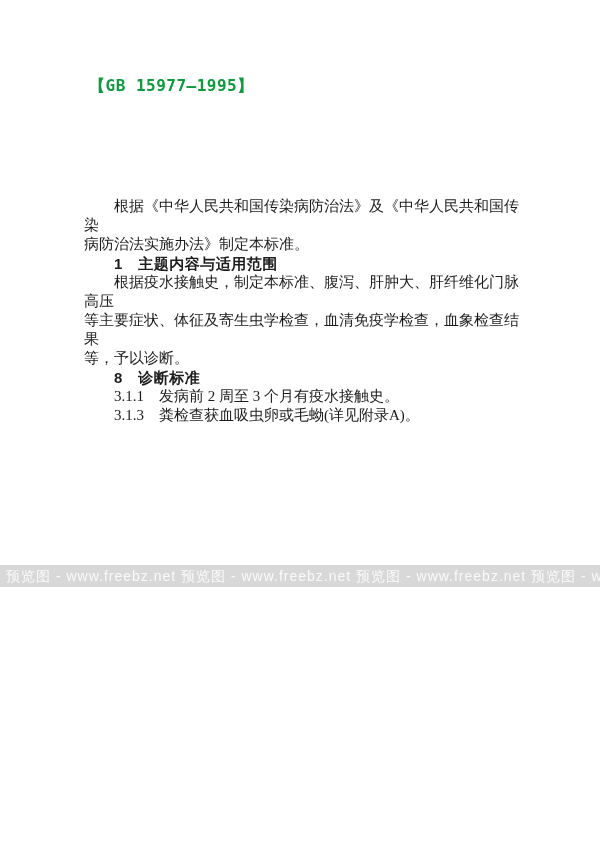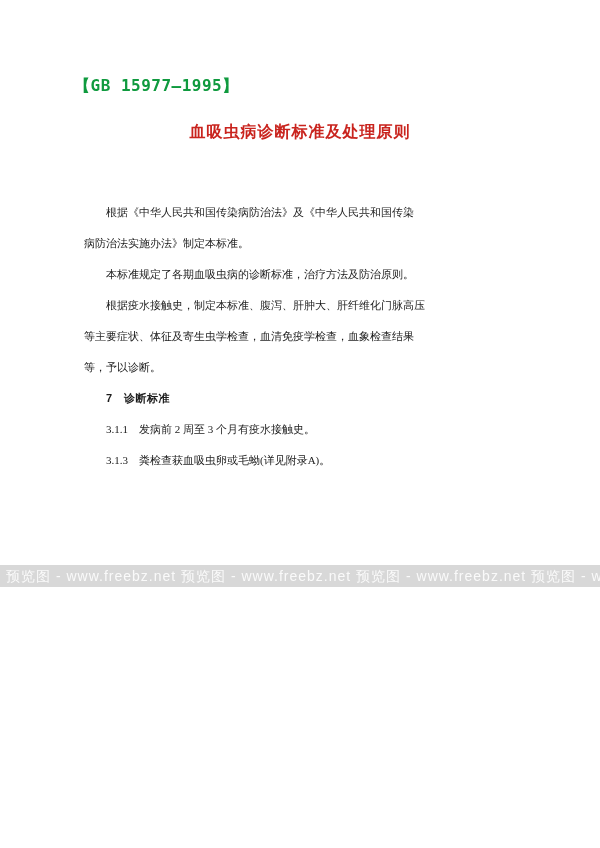--- a/index.html
+++ b/index.html
@@ -16,21 +16,21 @@
     position: relative;
     width: 600px;
     height: 848px;
     background: var(--page-bg);
     overflow: hidden;
     font-family: "Liberation Serif", "DejaVu Serif", serif;
     color: var(--body-color);
   }
   .gb-code {
     position: absolute;
-    left: 74px;
+    left: 89px;
     top: 76px;
     font-family: "DejaVu Sans Mono", "Liberation Mono", monospace;
     font-size: 16px;
     font-weight: bold;
     letter-spacing: 0.5px;
     color: var(--green);
     white-space: nowrap;
   }
   .doc-title {
     position: absolute;
@@ -44,22 +44,22 @@
     letter-spacing: 1px;
     color: var(--red);
   }
   .doc-body {
     position: absolute;
     left: 84px;
     top: 197px;
     width: 440px;
   }
   .doc-body > div {
-    font-size: 11px;
-    line-height: 31px;
+    font-size: 15px;
+    line-height: 19px;
     white-space: pre-wrap;
     text-indent: 2em;
   }
   .doc-body > div.para {
     font-family: "Liberation Serif", "DejaVu Serif", serif;
   }
   .doc-body > div.heading {
     font-family: "Liberation Sans", "DejaVu Sans", sans-serif;
     font-weight: 600;
     letter-spacing: 0.5px;
@@ -85,30 +85,29 @@
     color: var(--wm-text);
     padding-left: 6px;
   }
 </style>
 </head>
 <body>
 
 <div class="canvas">
   <div class="gb-code">【GB 15977—1995】</div>
 
-  <div class="doc-title">血吸虫病诊断标准及处理原则</div>
 
   <div class="doc-body" id="doc-body">
       <div class="para">根据《中华人民共和国传染病防治法》及《中华人民共和国传染
 病防治法实施办法》制定本标准。</div>
-      <div class="para">本标准规定了各期血吸虫病的诊断标准，治疗方法及防治原则。</div>
+      <div class="heading">1　主题内容与适用范围</div>
       <div class="para">根据疫水接触史，制定本标准、腹泻、肝肿大、肝纤维化门脉高压
 等主要症状、体征及寄生虫学检查，血清免疫学检查，血象检查结果
 等，予以诊断。</div>
-      <div class="heading">7　诊断标准</div>
+      <div class="heading">8　诊断标准</div>
       <div class="para">3.1.1　发病前 2 周至 3 个月有疫水接触史。</div>
       <div class="para">3.1.3　粪检查获血吸虫卵或毛蚴(详见附录A)。</div>
     </div>
 
   <div class="watermark-strip">
     <span id="wm-text">预览图 - www.freebz.net    预览图 - www.freebz.net    预览图 - www.freebz.net    预览图 - www.freebz.net</span>
   </div>
 </div>
 
 </body></html>

